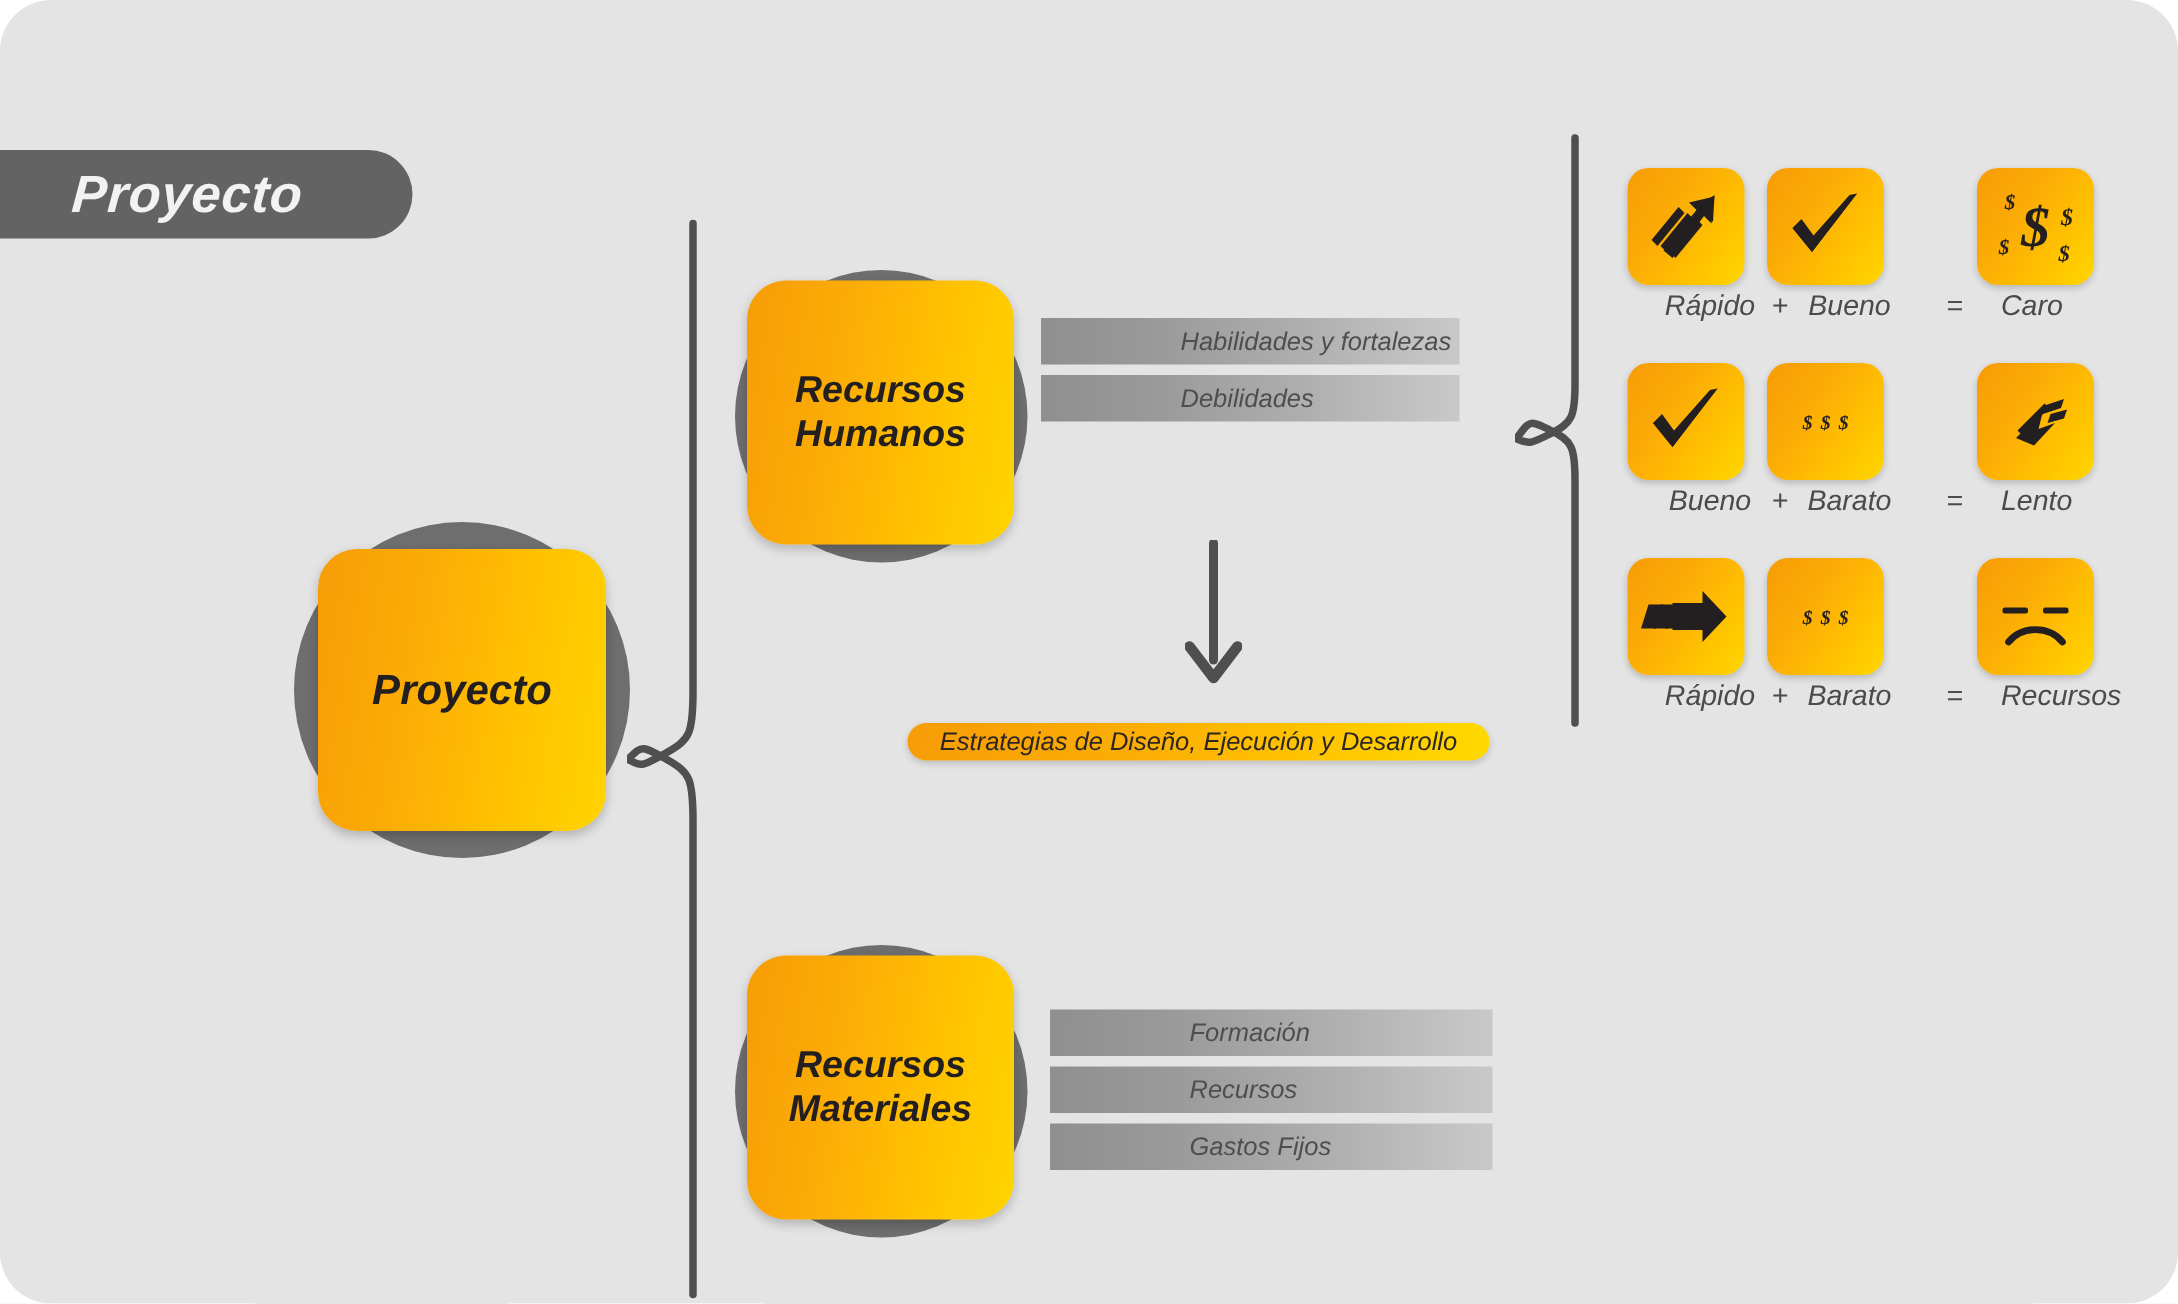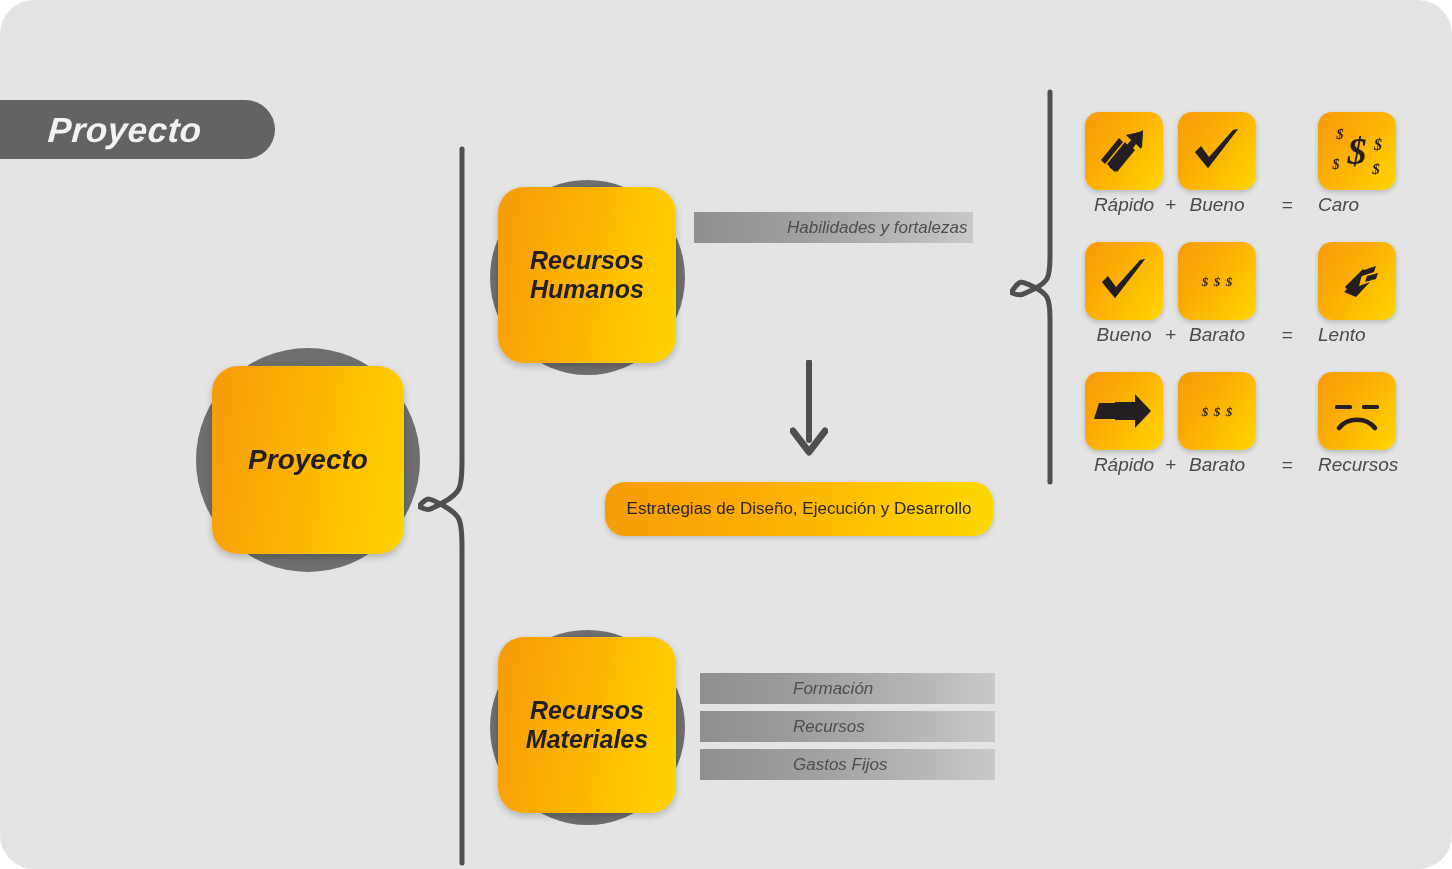--- a/index.html
+++ b/index.html
@@ -97,46 +97,47 @@
   #brace-left { left: 418px; top: 145px; }
   #brace-right { left: 1010px; top: 88px; }
 
   
   #arrow-down { position: absolute; left: 790px; top: 360px; }
 
   
   #strategy-pill {
     position: absolute;
     left: 605px; top: 482px;
-    width: 388px; height: 54px;
+    width: 388px; height: 25px;
     border-radius: 20px;
     background: linear-gradient(95deg, #f79c07 0%, #fcae05 40%, #ffc800 75%, #ffd900 100%);
     box-shadow: 0 2px 5px rgba(0,0,0,.18);
     display: flex; align-items: center; justify-content: center;
     color: #2c2723;
     font-size: 17px;
+    font-style: italic;
     white-space: nowrap;
   }
 
   
   #equations { position: absolute; left: 1085px; top: 112px; }
   .eq-row { position: relative; height: 130px; }
   .icon-tile {
     position: absolute;
     width: 78px; height: 78px;
     border-radius: 14px;
     background: linear-gradient(125deg, #f79c07 0%, #fbaa06 35%, #ffc300 72%, #ffd600 100%);
     box-shadow: 0 2px 5px rgba(0,0,0,.2);
   }
   .icon-tile svg { display: block; width: 78px; height: 78px; }
   .tile-a { left: 0;   top: 0; }
   .tile-b { left: 93px; top: 0; }
   .tile-c { left: 233px; top: 0; }
   .eq-labels {
-    position: absolute; top: 82px; left: 0; width: 320px; height: 26px;
+    position: absolute; top: 82px; left: 16px; width: 320px; height: 26px;
   }
   .eq-labels span {
     position: absolute;
     color: #4b4b4b;
     font-size: 19px;
     font-style: italic;
     white-space: nowrap;
   }
   .lab-a  { left: 0;    width: 78px; text-align: center; }
   .lab-op1{ left: 78px; width: 15px; text-align: center; }
@@ -177,20 +178,23 @@
         <span>Recursos</span><br>
         <span>Humanos</span>
       </span>
     </div>
   </div>
 
   <div class="bars" id="bars-rh">
     <div class="bar">
       <span class="lbl">Habilidades y fortalezas</span>
     </div>
+    <div class="bar">
+      <span class="lbl">Debilidades</span>
+    </div>
   </div>
 
   <svg id="arrow-down" width="38" height="100" viewBox="0 0 38 100">
     <path d="M19 2 L19 80" stroke="#4f4f4f" stroke-width="6" stroke-linecap="round" fill="none"></path>
     <path d="M3 71 L19 92 L35 71" stroke="#4f4f4f" stroke-width="7" stroke-linecap="round" stroke-linejoin="round" fill="none"></path>
   </svg>
 
   <div id="strategy-pill">
     <span>Estrategias de  Diseño, Ejecución y Desarrollo</span>
   </div>

